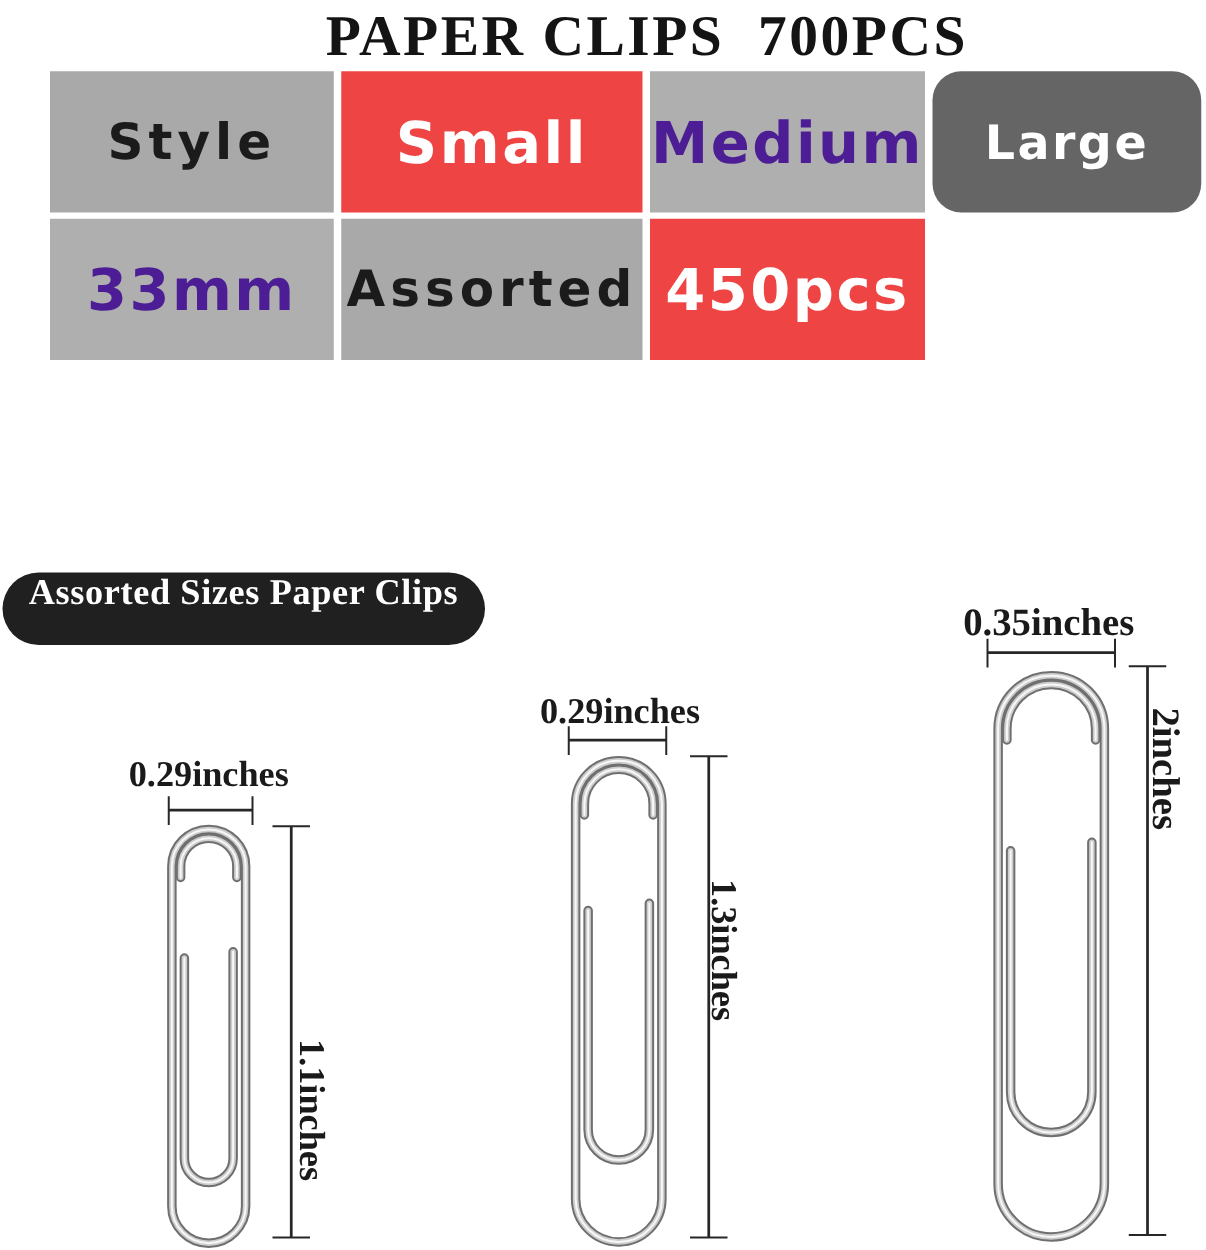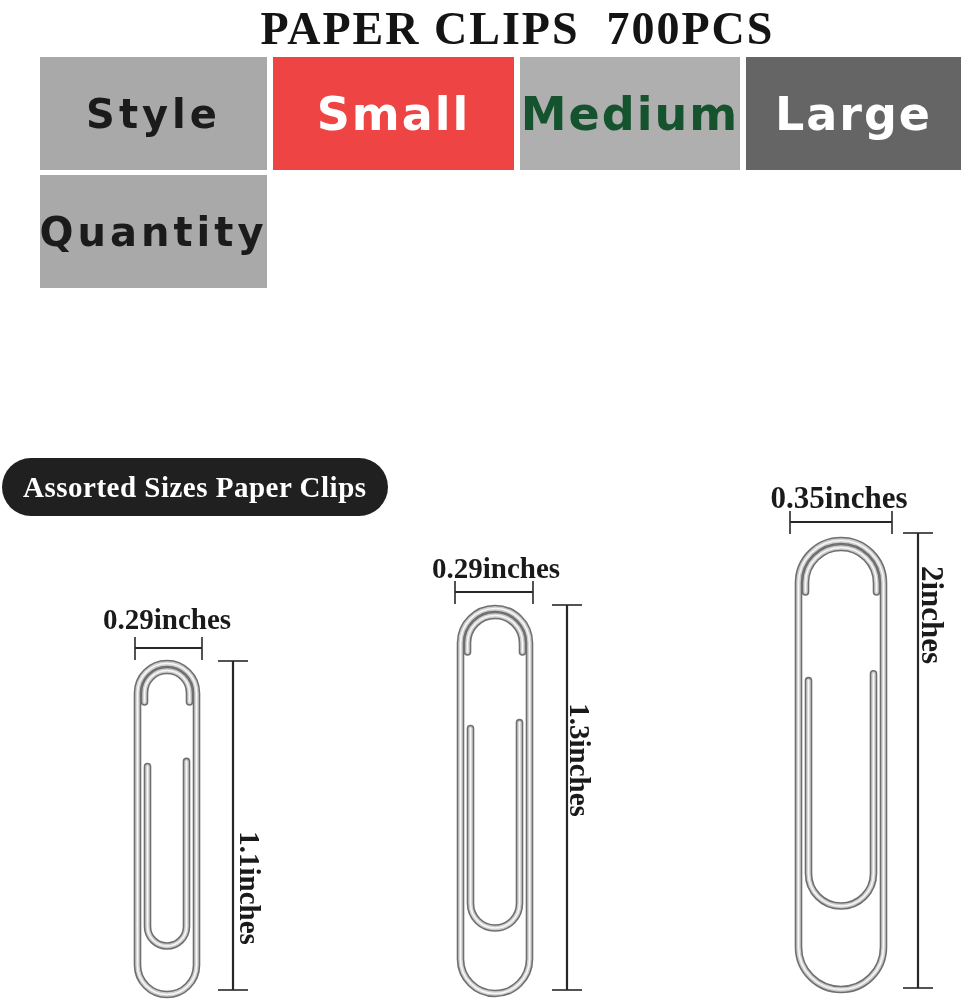--- a/index.html
+++ b/index.html
@@ -19,43 +19,45 @@
     grid-template-rows:113px 113px 152px;
     gap:5px 6px;
     font-family:"DejaVu Sans","Liberation Sans",sans-serif;
   }
   .cell{
     display:flex;align-items:center;justify-content:center;
     font-weight:bold;white-space:nowrap;
   }
   .cell.head{background:#a9a9a9;color:#1b1b1b;font-size:40px;letter-spacing:4px;}
   .cell.c2{background:#ef4444;color:#ffffff;font-size:46px;letter-spacing:2px;}
-  .cell.c3{background:#afafaf;color:#14532d;font-size:46px;letter-spacing:2px;}
-  .cell.c4{background:#656565;color:#ffffff;font-size:46px;letter-spacing:2px;}
+  .cell.c3{background:#afafaf;color:#4c1d95;font-size:46px;letter-spacing:2px;}
+  .cell.c4{background:#656565;color:#ffffff;font-size:38px;letter-spacing:2px;border-radius:23px;}
   .badge{
     position:absolute;left:2px;top:458px;height:58px;
     background:#202020;border-radius:29px;
-    color:#ffffff;display:flex;align-items:center;
+    color:#ffffff;display:flex;
     padding:0 21px;font-size:29px;font-weight:bold;letter-spacing:0.5px;
   }
   svg{position:absolute;left:0;top:0;}
 </style>
 </head>
 <body>
 
 <div class="title">PAPER CLIPS  700PCS</div>
 
 <div class="spec-table">
   <div class="cell head">Style</div>
   <div class="cell c2">Small</div>
   <div class="cell c3">Medium</div>
   <div class="cell c4">Large</div>
 
+  <div class="cell c3">33mm</div>
 
-  <div class="cell head">Quantity</div>
+  <div class="cell head">Assorted</div>
+  <div class="cell c2">450pcs</div>
 </div>
 
 <div class="badge">
   <span>Assorted Sizes Paper Clips</span>
 </div>
 
 <svg id="clips-svg" width="965" height="1000" viewBox="0 0 965 1000">
     <g>
       <path d="M 137.5 693 A 29.5 29.5 0 0 1 196.5 693 L 196.5 965 A 29.5 29.5 0 0 1 137.5 965 Z" fill="none" stroke="#6f6f6f" stroke-width="7.6" stroke-linecap="round" stroke-linejoin="round"></path>
       <path d="M 137.5 693 A 29.5 29.5 0 0 1 196.5 693 L 196.5 965 A 29.5 29.5 0 0 1 137.5 965 Z" fill="none" stroke="#cdcdcd" stroke-width="4.4" stroke-linecap="round" stroke-linejoin="round"></path>

